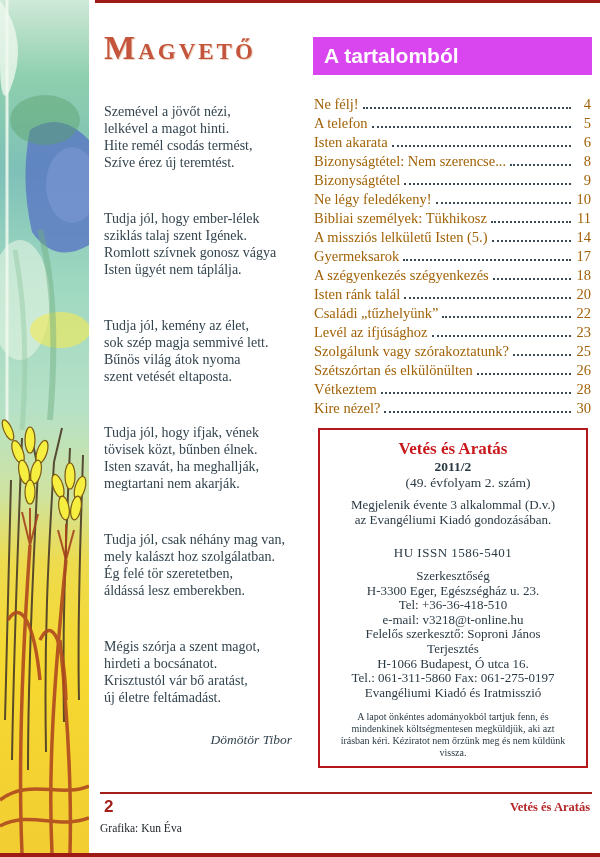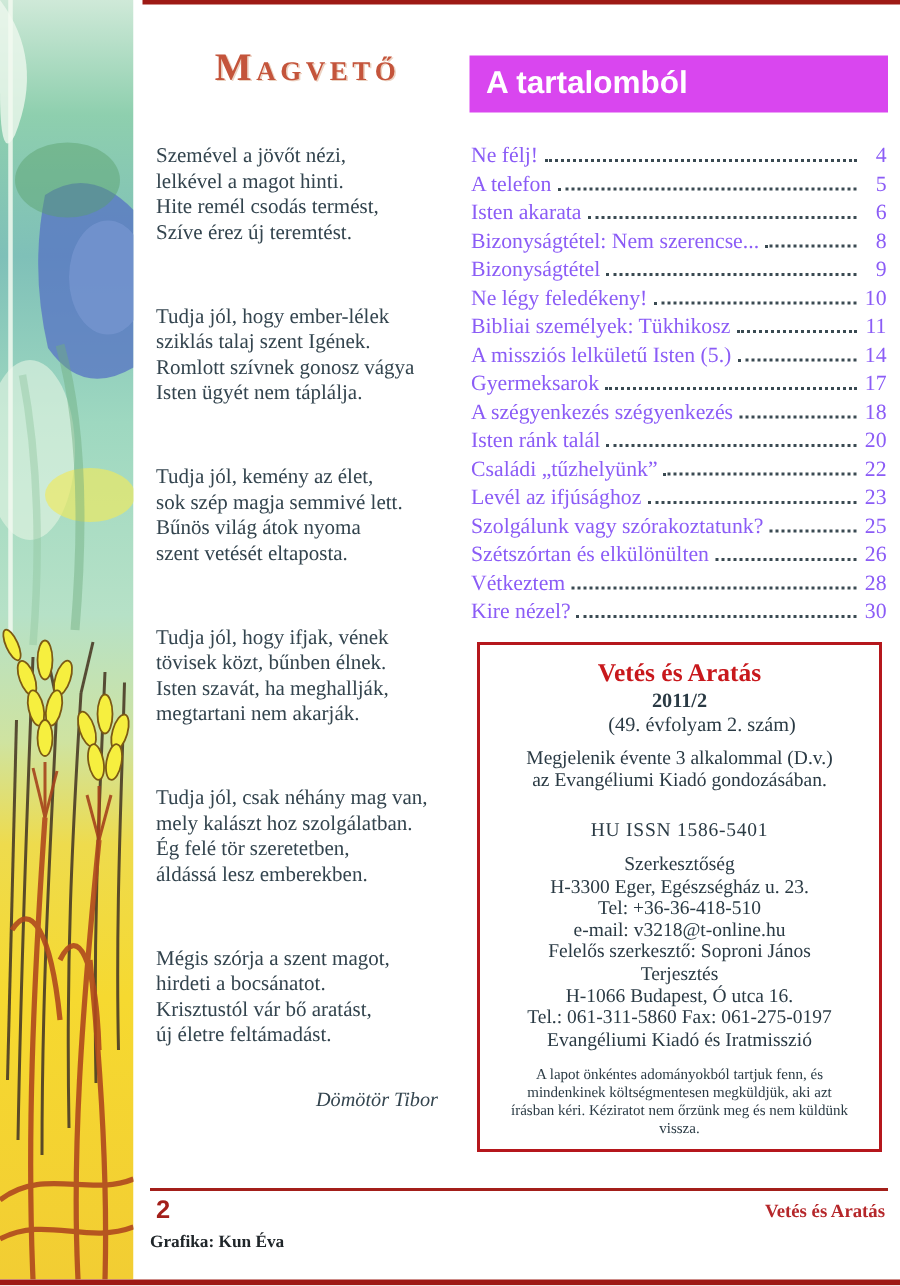--- a/index.html
+++ b/index.html
@@ -10,33 +10,33 @@
   .edge-top{position:absolute;top:0;left:95px;right:0;height:3px;background:#9e1a15;}
   .edge-bottom{position:absolute;bottom:0;left:0;right:0;height:4px;background:#9e1a15;}
 
   
   .artwork{position:absolute;left:0;top:0;bottom:4px;width:89px;}
   .artwork svg{display:block;width:100%;height:100%;}
 
   
   .poem-col{position:absolute;left:104px;top:30px;width:202px;color:#33444e;}
   .poem-title{margin:0 0 36px 0;font-weight:700;font-variant:small-caps;
-              font-size:26px;letter-spacing:3px;color:#c4543b;
-              text-shadow:1px 1px 0 #ecd2c2;text-align:center;}
+              font-size:33px;letter-spacing:3px;color:#c4543b;
+              text-shadow:1px 1px 0 #ecd2c2;}
   .stanza{margin:0 0 39px 0;font-size:14px;line-height:17px;white-space:pre-line;}
   .stanza.last{margin-bottom:26px;}
   .poem-author{margin:0;padding-right:14px;text-align:right;font-style:italic;font-size:13.5px;}
 
   
   .toc-col{position:absolute;left:313px;top:37px;width:279px;}
   .toc-header{height:38px;background:#d946ef;color:#ffffff;display:flex;align-items:center;
               padding-left:11px;box-sizing:border-box;
               font-family:"Liberation Sans",sans-serif;font-weight:700;font-size:21px;}
   .toc-list{list-style:none;margin:21px 0 0 0;padding:0 1px;}
-  .toc-item{display:flex;align-items:baseline;height:19px;font-size:14.5px;color:#8b5cf6;}
+  .toc-item{display:flex;align-items:baseline;height:19px;font-size:14.5px;color:#a16207;}
   .toc-label{white-space:nowrap;}
   .leader{flex:1;border-bottom:2px dotted #3a4a52;margin:0 4px 3px 4px;min-width:10px;}
   .toc-page{text-align:right;min-width:16px;}
 
   
   .infobox{box-sizing:border-box;margin:9px 4px 0 5px;height:340px;
            border:2px solid #b5171c;text-align:center;color:#2a3a44;padding-top:9px;}
   .ib-title{color:#c8181c;font-weight:700;font-size:17px;line-height:20px;}
   .ib-issue{font-weight:700;font-size:13.5px;line-height:16px;}
   .ib-volume{font-size:13.5px;line-height:16px;padding-left:30px;}
@@ -44,21 +44,21 @@
   .ib-issn{font-size:13px;line-height:15px;margin-top:18px;letter-spacing:.5px;}
   .ib-contact{margin-top:9px;}
   .ib-line{font-size:13px;line-height:14.6px;}
   .ib-note{font-size:10px;line-height:12px;margin:11px 16px 0 16px;}
 
   
   .footer-rule{position:absolute;left:100px;right:8px;top:792px;height:2px;background:#a31f1a;}
   .page-number{position:absolute;left:104px;top:797px;color:#a31f1a;font-weight:700;
                font-size:17px;font-family:"Liberation Sans",sans-serif;}
   .footer-brand{position:absolute;right:10px;top:800px;color:#b5272a;font-weight:700;font-size:12.5px;}
-  .footer-credit{position:absolute;left:100px;top:822px;color:#20262a;font-size:11.5px;font-weight:bold;}
+  .footer-credit{position:absolute;left:100px;top:822px;color:#20262a;font-size:11.5px;}
 </style>
 </head>
 <body>
 
 <div class="page">
 
   <div class="edge-top"></div>
 
   <aside class="artwork">
     <svg viewBox="0 0 89 853" preserveAspectRatio="none">

